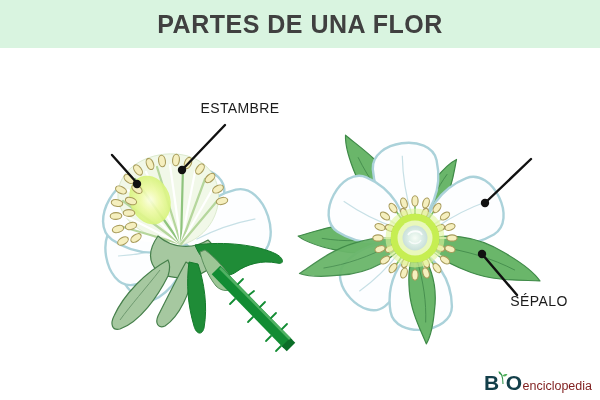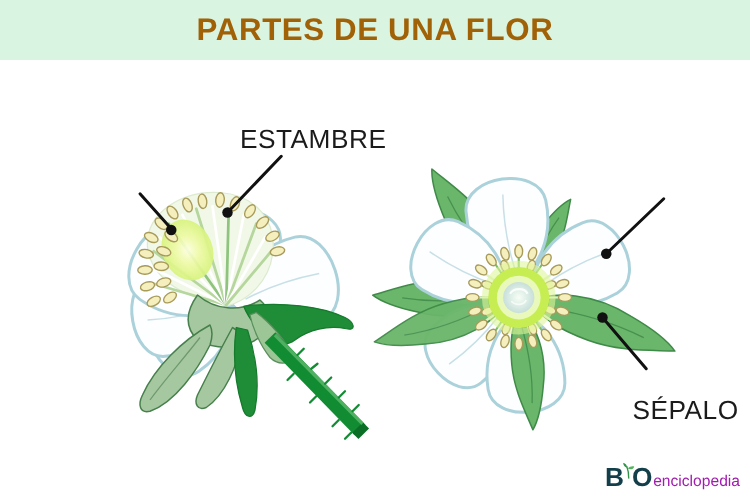--- a/index.html
+++ b/index.html
@@ -1,30 +1,30 @@
 <!DOCTYPE html>
 <html><head>
 <meta charset="utf-8">
 <style>
   html,body{margin:0;padding:0;background:#fff;}
   .stage{position:relative;width:600px;height:400px;background:#ffffff;overflow:hidden;
          font-family:"Liberation Sans",sans-serif;}
   .banner{position:absolute;left:0;top:0;width:600px;height:48px;background:#d9f4e0;}
   .banner h1{margin:0;height:48px;line-height:48px;text-align:center;
-             font-size:25px;font-weight:600;color:#a16207;letter-spacing:.5px;}
+             font-size:25px;font-weight:600;color:#404040;letter-spacing:.5px;}
   .art{position:absolute;left:0;top:0;width:600px;height:400px;}
-  .diagram-label{position:absolute;font-size:21px;font-weight:500;color:#1b1b1b;
+  .diagram-label{position:absolute;font-size:14px;font-weight:500;color:#1b1b1b;
                  letter-spacing:.4px;text-align:center;white-space:nowrap;z-index:4;}
   .lbl-pistilo{left:56px;top:129px;width:66px;}
   .lbl-estambre{left:192px;top:100px;width:96px;}
   .lbl-petalo{left:518px;top:140px;width:68px;}
-  .lbl-sepalo{left:506px;top:293px;width:66px;margin-top:24px;}
+  .lbl-sepalo{left:506px;top:293px;width:66px;}
   .logo{position:absolute;right:8px;bottom:5px;display:flex;align-items:baseline;z-index:4;}
   .logo-big{font-size:21px;font-weight:700;color:#133f4a;letter-spacing:-.5px;}
-  .logo-suffix{font-size:12.5px;font-weight:500;color:#a21caf;margin-left:1px;}
+  .logo-suffix{font-size:12.5px;font-weight:500;color:#7f1d1d;margin-left:1px;}
   .sprout{position:relative;width:10px;height:13px;margin:0 -2px 0 -1px;top:-6px;}
   
   .petal-shape{fill:#fdfeff;stroke:#abd2da;stroke-width:2.4;stroke-linejoin:round;vector-effect:non-scaling-stroke;}
   .petal-vein{fill:none;stroke:#c7e0e6;stroke-width:1.2;vector-effect:non-scaling-stroke;}
   .sepal-shape{fill:#6ab66a;stroke:#3f8a48;stroke-width:1.2;stroke-linejoin:round;vector-effect:non-scaling-stroke;}
   .sepal-vein{fill:none;stroke:#47904f;stroke-width:1;vector-effect:non-scaling-stroke;}
   .sage{fill:#a6c8a0;stroke:#47804c;stroke-width:1.2;stroke-linejoin:round;}
   .darkleaf{fill:#1f8c37;stroke:#157a2c;stroke-width:1;stroke-linejoin:round;}
   .anther{fill:#f5efbe;stroke:#a89b5a;stroke-width:1.1;}
   .pointer{stroke:#111111;stroke-width:2.4;stroke-linecap:round;}

